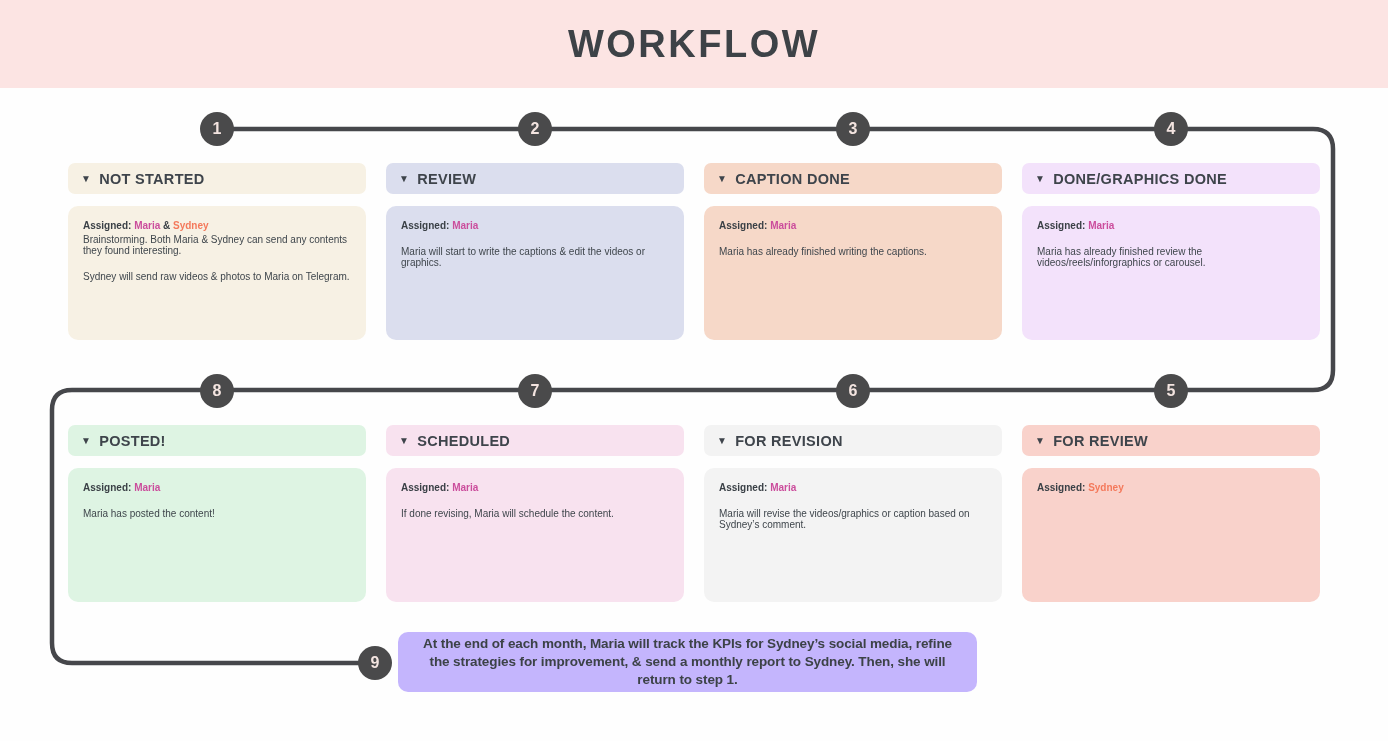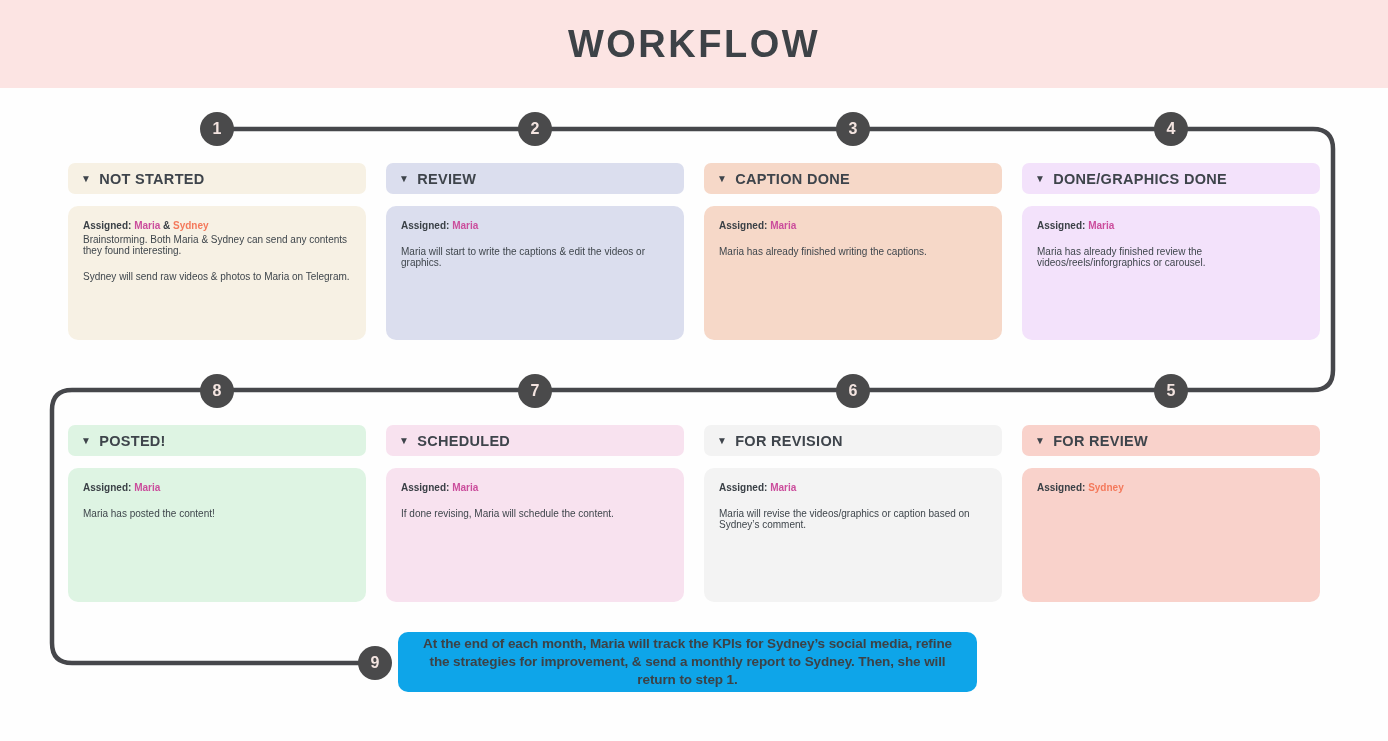--- a/index.html
+++ b/index.html
@@ -164,16 +164,16 @@
       <span>FOR REVIEW</span>
     </div>
     <div class="card-body tint" style="background: rgb(249, 210, 203);">
       <div class="asg-line"><span class="asg-label">Assigned: </span><span class="asg-name" style="color: rgb(244, 121, 91);">Sydney</span></div>
         </div>
   </div>
     </div>
 
   <div class="badge9" style="background: rgb(74, 74, 75); color: rgb(243, 228, 224);">9</div>
 
-  <div class="note-box" style="background: #0ea5e9;">
+  <div class="note-box" style="background: #c4b5fd;">
     <div class="note-text">At the end of each month, Maria will track the KPIs for Sydney’s social media, refine the strategies for improvement, &amp; send a monthly report to Sydney. Then, she will return to step 1.</div>
   </div>
 </main>
 
 </body></html>

